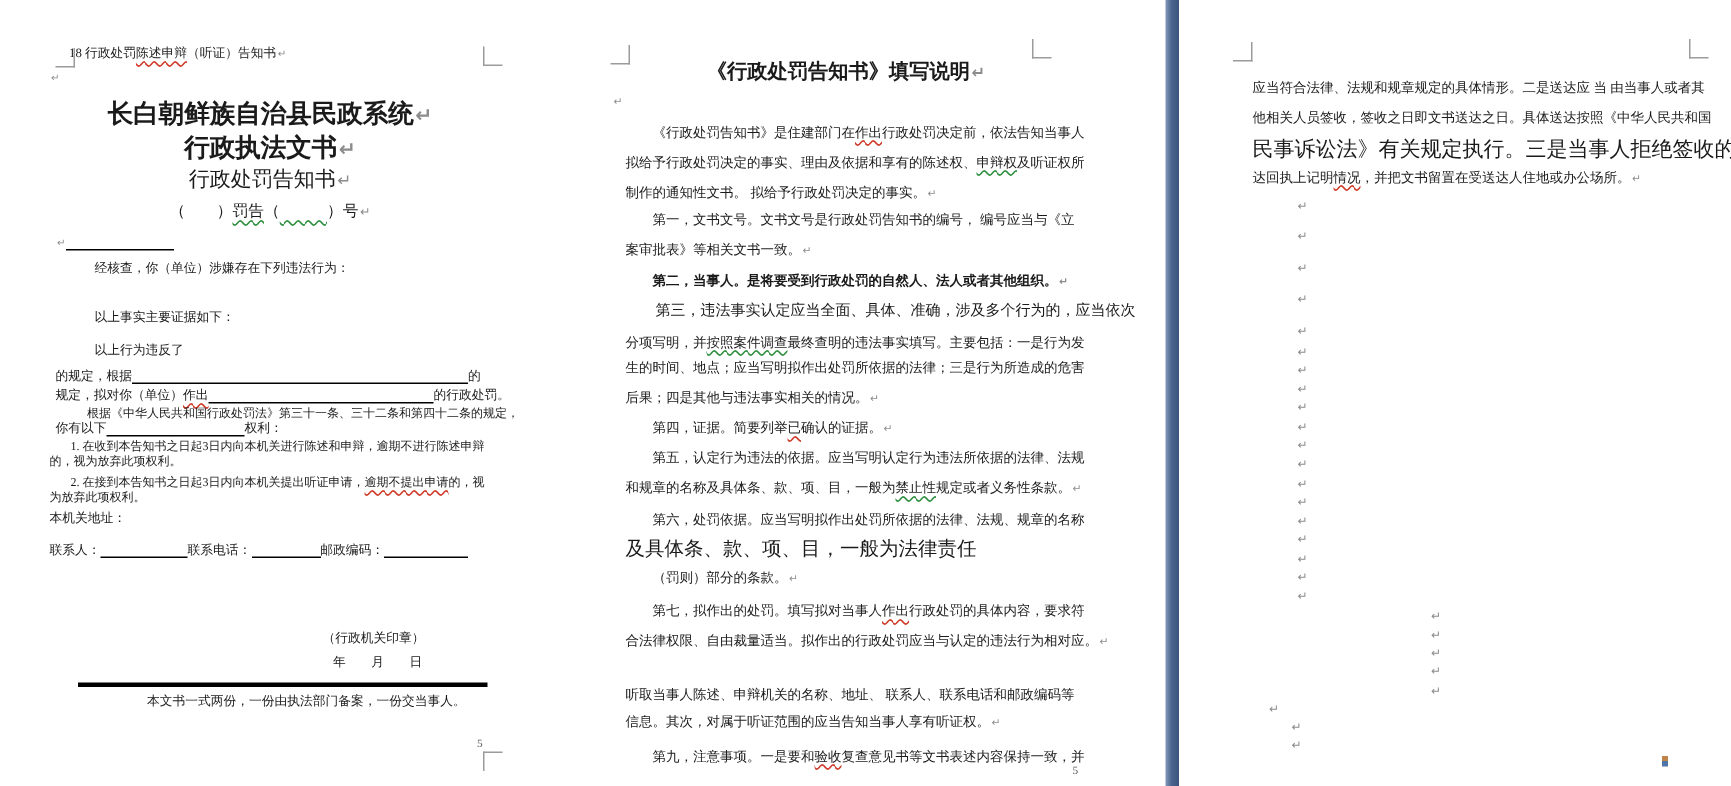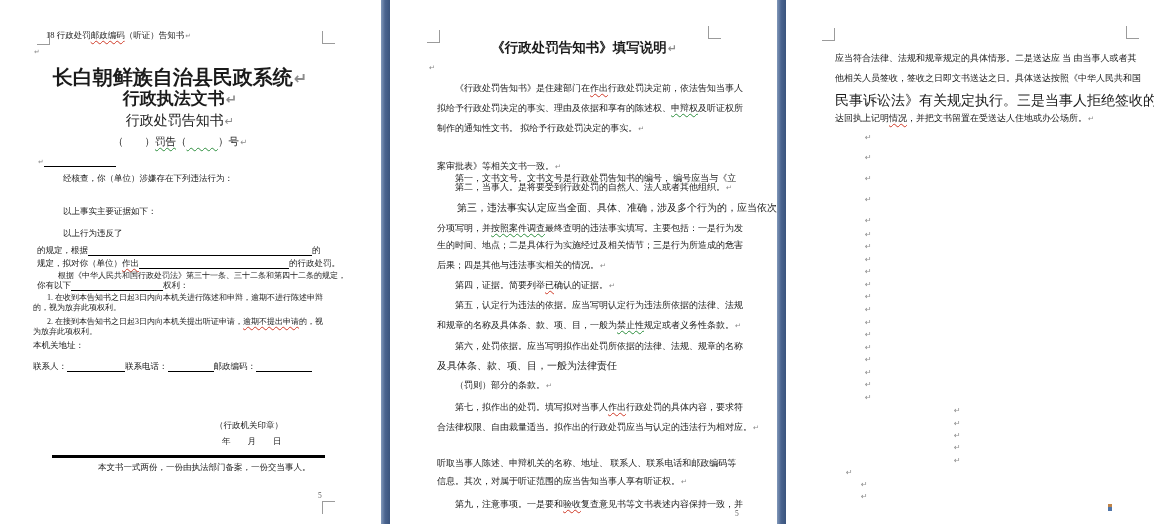--- a/index.html
+++ b/index.html
@@ -17,23 +17,23 @@
   .crop{position:absolute;width:12px;height:12px;border:0 solid #9b9b9b;}
   .rule{position:absolute;background:#000;}
   .pagenum{position:absolute;font-size:7.5px;color:#5a5a5a;font-family:"Liberation Serif",serif;}
   .cmark{position:absolute;width:4px;height:7px;background:linear-gradient(#c08448 0 50%,#4f74a8 50% 100%);}
 </style>
 </head>
 <body>
 
 <div id="stage">
   <div class="pane" style="left: 0px; width: 381px;">
-      <div class="line" style="left: 46px; top: 31px; font-size: 8.5px;"><span>18 行政处罚</span><span class="wavy-red">邮政编码</span><span>（听证）告知书</span><span class="pmark">↵</span></div>
+      <div class="line" style="left: 46px; top: 31px; font-size: 8.5px;"><span>18 行政处罚</span><span class="wavy-red">陈述申辩</span><span>（听证）告知书</span><span class="pmark">↵</span></div>
       <div class="line" style="left: 33px; top: 47px; font-size: 8.5px;"><span class="pmark">↵</span></div>
-      <div class="line bold center" style="left: 180px; top: 66px; font-size: 20px; text-align: right;"><span>长白朝鲜族自治县民政系统</span><span class="pmark">↵</span></div>
+      <div class="line bold center" style="left: 180px; top: 66px; font-size: 17px; text-align: right;"><span>长白朝鲜族自治县民政系统</span><span class="pmark">↵</span></div>
       <div class="line bold center" style="left: 180px; top: 89px; font-size: 17px;"><span>行政执法文书</span><span class="pmark">↵</span></div>
       <div class="line center" style="left: 180px; top: 113px; font-size: 14px;"><span>行政处罚告知书</span><span class="pmark">↵</span></div>
       <div class="line center" style="left: 180px; top: 136px; font-size: 10.5px;"><span>（　　）</span><span class="wavy-green">罚告</span><span>（</span><span class="wavy-green">　　　</span><span>）号</span><span class="pmark">↵</span></div>
       <div class="line" style="left: 37px; top: 157px; font-size: 8.5px;"><span class="pmark">↵</span><span class="blank" style="width: 72px;"></span></div>
       <div class="line" style="left: 63px; top: 174px; font-size: 8.5px;"><span>经核查，你（单位）涉嫌存在下列违法行为：</span></div>
       <div class="line" style="left: 63px; top: 207px; font-size: 8.5px;"><span>以上事实主要证据如下：</span></div>
       <div class="line" style="left: 63px; top: 229px; font-size: 8.5px;"><span>以上行为违反了</span></div>
       <div class="line" style="left: 37px; top: 246px; font-size: 8.5px;"><span>的规定，根据</span><span class="blank" style="width: 224px;"></span><span>的</span></div>
       <div class="line" style="left: 37px; top: 259px; font-size: 8.5px;"><span>规定，拟对你（单位）</span><span class="wavy-red">作出</span><span class="blank" style="width: 150px;"></span><span>的行政处罚。</span></div>
       <div class="line" style="left: 58px; top: 271px; font-size: 8px;"><span>根据《中华人民共和国行政处罚法》第三十一条、三十二条和第四十二条的规定，</span></div>
@@ -47,38 +47,38 @@
       <div class="line" style="left: 215px; top: 421px; font-size: 8.5px;"><span>（行政机关印章）</span></div>
       <div class="line" style="left: 222px; top: 437px; font-size: 8.5px;"><span>年　　月　　日</span></div>
       <div class="line" style="left: 98px; top: 463px; font-size: 8.5px;"><span>本文书一式两份，一份由执法部门备案，一份交当事人。</span></div>
       <div class="crop" style="left: 37px; top: 32px; border-right-width: 1px; border-bottom-width: 1px;"></div>
       <div class="crop" style="left: 322px; top: 31px; border-left-width: 1px; border-bottom-width: 1px;"></div>
       <div class="crop" style="left: 322px; top: 501px; border-left-width: 1px; border-top-width: 1px;"></div>
       <div class="rule" style="left: 52px; top: 455px; width: 273px; height: 3px;"></div>
       <div class="pagenum" style="left: 318px; top: 491px;">5</div>
     </div>
   <div class="divider" style="left: 381px; width: 9px; background: linear-gradient(to right, rgb(130, 153, 186), rgb(74, 100, 143) 45%, rgb(58, 84, 125));"></div>
-  <div class="pane" style="left: 390px; width: 359px;">
+  <div class="pane" style="left: 370px; width: 359px;">
       <div class="line bold center" style="left: 194px; top: 40px; font-size: 13.5px;"><span>《行政处罚告知书》填写说明</span><span class="pmark">↵</span></div>
       <div class="line" style="left: 38px; top: 62px; font-size: 9px;"><span class="pmark">↵</span></div>
       <div class="line" style="left: 47px; top: 83px; font-size: 9px;"><span>　　《行政处罚告知书》是住建部门在</span><span class="wavy-red">作出</span><span>行政处罚决定前，依法告知当事人</span></div>
       <div class="line" style="left: 47px; top: 103px; font-size: 9px;"><span>拟给予行政处罚决定的事实、理由及依据和享有的陈述权、</span><span class="wavy-green">申辩权</span><span>及听证权所</span></div>
       <div class="line" style="left: 47px; top: 123px; font-size: 9px;"><span>制作的通知性文书。 拟给予行政处罚决定的事实。</span><span class="pmark">↵</span></div>
-      <div class="line" style="left: 47px; top: 141px; font-size: 9px; margin-top: 32px;"><span>　　第一，文书文号。文书文号是行政处罚告知书的编号， 编号应当与《立</span></div>
+      <div class="line" style="left: 47px; top: 141px; font-size: 9px;"><span>　　第一，文书文号。文书文号是行政处罚告知书的编号， 编号应当与《立</span></div>
       <div class="line" style="left: 47px; top: 161px; font-size: 9px;"><span>案审批表》等相关文书一致。</span><span class="pmark">↵</span></div>
-      <div class="line" style="left: 47px; top: 182px; font-size: 9px;"><span>　　第二，当事人。是将要受到行政处罚的自然人、法人或者其他组织。</span><span class="pmark">↵</span></div>
+      <div class="line" style="left: 47px; top: 182px; font-size: 9px; font-weight: bold;"><span>　　第二，当事人。是将要受到行政处罚的自然人、法人或者其他组织。</span><span class="pmark">↵</span></div>
       <div class="line" style="left: 47px; top: 202px; font-size: 10px;"><span>　　第三，违法事实认定应当全面、具体、准确，涉及多个行为的，应当依次</span></div>
       <div class="line" style="left: 47px; top: 223px; font-size: 9px;"><span>分项写明，并</span><span class="wavy-green">按照案件调查</span><span>最终查明的违法事实填写。主要包括：一是行为发</span></div>
-      <div class="line" style="left: 47px; top: 240px; font-size: 9px;"><span>生的时间、地点；二是具体行为实施经过及相关情节；三是行为所造成的危害</span></div>
+      <div class="line" style="left: 47px; top: 240px; font-size: 9px;"><span>生的时间、地点；应当写明拟作出处罚所依据的法律；三是行为所造成的危害</span></div>
       <div class="line" style="left: 47px; top: 260px; font-size: 9px;"><span>后果；四是其他与违法事实相关的情况。</span><span class="pmark">↵</span></div>
       <div class="line" style="left: 47px; top: 280px; font-size: 9px;"><span>　　第四，证据。简要列举</span><span class="wavy-red">已</span><span>确认的证据。</span><span class="pmark">↵</span></div>
       <div class="line" style="left: 47px; top: 300px; font-size: 9px;"><span>　　第五，认定行为违法的依据。应当写明认定行为违法所依据的法律、法规</span></div>
       <div class="line" style="left: 47px; top: 341px; font-size: 9px;"><span>　　第六，处罚依据。应当写明拟作出处罚所依据的法律、法规、规章的名称</span></div>
       <div class="line" style="left: 47px; top: 320px; font-size: 9px;"><span>和规章的名称及具体条、款、项、目，一般为</span><span class="wavy-green">禁止性</span><span>规定或者义务性条款。</span><span class="pmark">↵</span></div>
-      <div class="line" style="left: 47px; top: 360px; font-size: 10px;"><span>及具体条、款、项、目，一般为法律责任</span></div>
+      <div class="line" style="left: 47px; top: 360px; font-size: 13px; font-family: Liberation Mono, monospace;"><span>及具体条、款、项、目，一般为法律责任</span></div>
       <div class="line" style="left: 47px; top: 380px; font-size: 9px;"><span>　　（罚则）部分的条款。</span><span class="pmark">↵</span></div>
       <div class="line" style="left: 47px; top: 402px; font-size: 9px;"><span>　　第七，拟作出的处罚。填写拟对当事人</span><span class="wavy-red">作出</span><span>行政处罚的具体内容，要求符</span></div>
       <div class="line" style="left: 47px; top: 422px; font-size: 9px;"><span>合法律权限、自由裁量适当。拟作出的行政处罚应当与认定的违法行为相对应。</span><span class="pmark">↵</span></div>
       <div class="line" style="left: 47px; top: 458px; font-size: 9px;"><span>听取当事人陈述、申辩机关的名称、地址、 联系人、联系电话和邮政编码等</span></div>
       <div class="line" style="left: 47px; top: 499px; font-size: 9px;"><span>　　第九，注意事项。一是要和</span><span class="wavy-red">验收</span><span>复查意见书等文书表述内容保持一致，并</span></div>
       <div class="line" style="left: 47px; top: 476px; font-size: 9px;"><span>信息。其次，对属于听证范围的应当告知当事人享有听证权。</span><span class="pmark">↵</span></div>
       <div class="crop" style="left: 37px; top: 30px; border-right-width: 1px; border-bottom-width: 1px;"></div>
       <div class="crop" style="left: 318px; top: 26px; border-left-width: 1px; border-bottom-width: 1px;"></div>
       <div class="pagenum" style="left: 345px; top: 509px;">5</div>
     </div>

